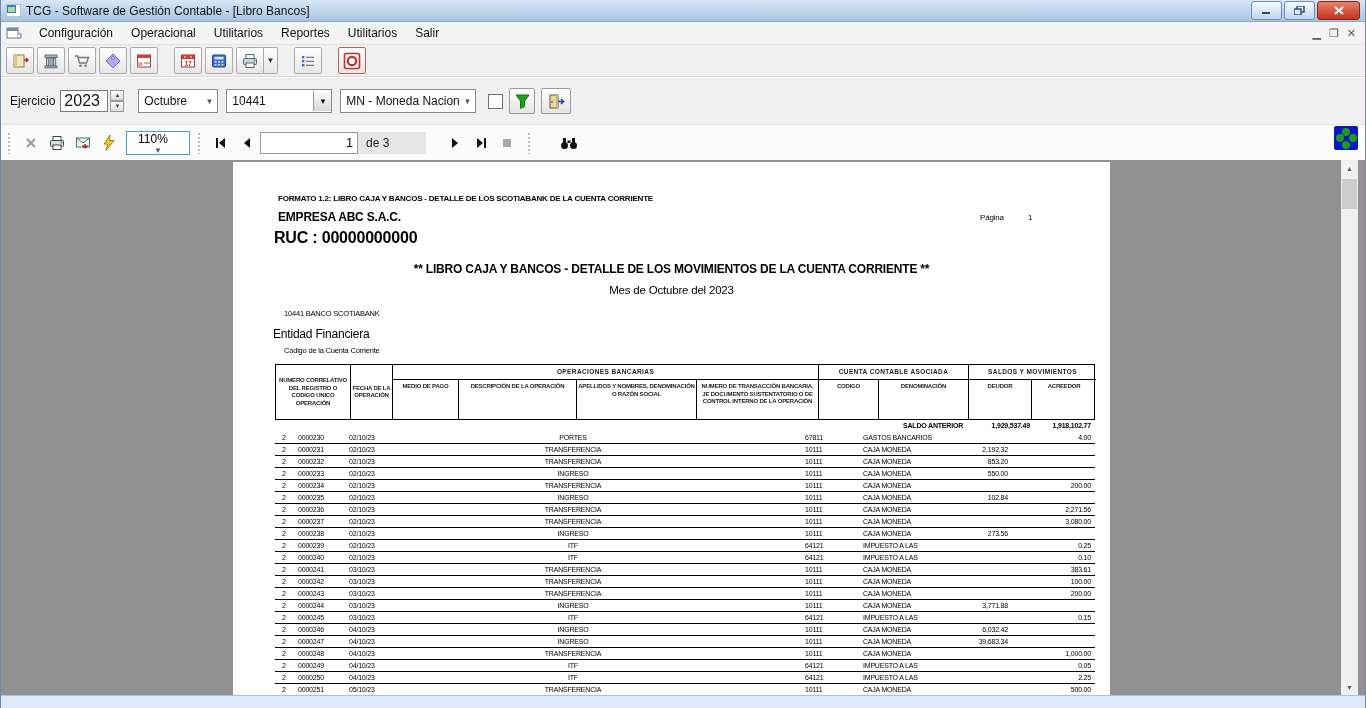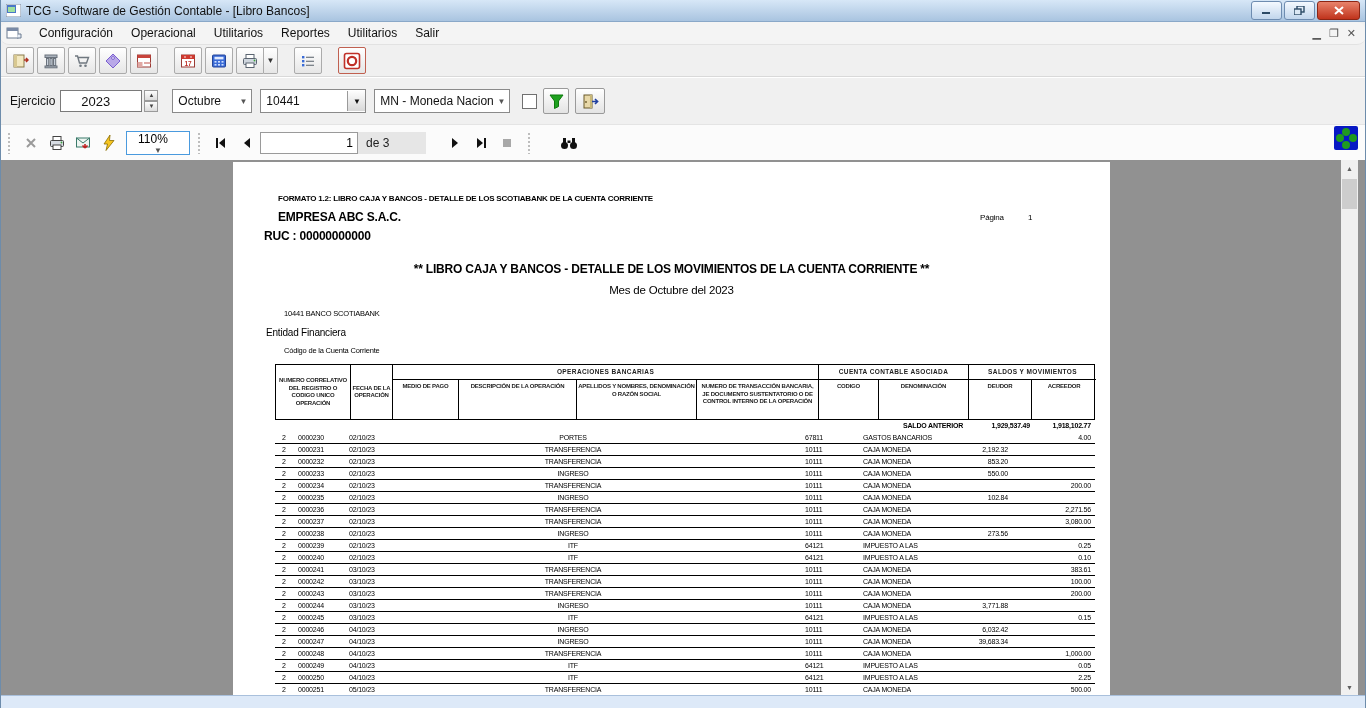--- a/index.html
+++ b/index.html
@@ -36,21 +36,21 @@
   .tb-gap{width:10px;}
   .drop-arrow{width:13px;height:25px;border:1px solid #ababab;border-left:none;border-radius:0 2px 2px 0;
     background:linear-gradient(#ffffff,#e6e6e6);display:flex;align-items:center;justify-content:center;
     font-size:8px;color:#333;}
   
   .filterbar{left:0;top:77px;right:0;height:46px;background:#f0f0f0;
     border-top:1px solid #ffffff;border-bottom:1px solid #cfcfcf;
     display:flex;align-items:center;font-size:12px;color:#111;}
   .f-label{margin-left:10px;margin-right:5px;}
   .spinbox{width:40px;height:20px;border:1px solid #7a7a7a;background:#fff;
-    font-size:13px;padding:0 20px;display:flex;align-items:center;}
+    font-size:16px;padding:0 3px;display:flex;align-items:center;}
   .spinner{width:14px;height:22px;display:flex;flex-direction:column;margin-left:2px;}
   .spinner div{flex:1;border:1px solid #9a9a9a;background:linear-gradient(#fdfdfd,#dcdcdc);
     font-size:6px;line-height:8px;text-align:center;color:#444;}
   .combo{height:22px;border:1px solid #8a8a8a;background:#fff;display:flex;align-items:center;
     font-size:12px;}
   .combo .val{padding:0 5px;flex:1;white-space:nowrap;overflow:hidden;}
   .combo .chev{width:16px;text-align:center;color:#555;font-size:8px;}
   .combo .blkarrow{width:17px;height:20px;background:linear-gradient(#fdfdfd,#d8d8d8);
     border-left:1px solid #9a9a9a;display:flex;align-items:center;justify-content:center;font-size:8px;color:#111;}
   .chk{width:13px;height:13px;border:1px solid #707070;background:#fff;margin-left:12px;}
@@ -375,25 +375,25 @@
       <i style="left:8px;top:14.5px;"></i>
   </div>
 </div>
 
 <div class="abs report-area">
   <div class="page">
     <div class="t" style="left:45px;top:32px;font-size:8px;font-weight:bold;">FORMATO 1.2: LIBRO CAJA Y BANCOS - DETALLE DE LOS SCOTIABANK DE LA CUENTA CORRIENTE</div>
     <div class="t" style="left:45px;top:48px;font-size:12px;font-weight:bold;">EMPRESA ABC S.A.C.</div>
     <div class="t" style="left:747px;top:51px;font-size:8px;">Página</div>
     <div class="t" style="left:795px;top:51px;font-size:8px;">1</div>
-    <div class="t" style="left:31px;top:67px;font-size:12px;font-weight:bold;">RUC : 00000000000</div>
+    <div class="t" style="left:41px;top:67px;font-size:16px;font-weight:bold;">RUC : 00000000000</div>
     <div class="t" style="left:0;top:100px;width:877px;text-align:center;font-size:12px;font-weight:bold;">** LIBRO CAJA Y BANCOS - DETALLE DE LOS MOVIMIENTOS DE LA CUENTA CORRIENTE **</div>
     <div class="t" style="left:0;top:122px;width:877px;text-align:center;font-size:11.5px;">Mes de Octubre del 2023</div>
     <div class="t" style="left:51px;top:147px;font-size:7.5px;">10441 BANCO SCOTIABANK</div>
-    <div class="t" style="left:33px;top:165px;font-size:10px;">Entidad Financiera</div>
+    <div class="t" style="left:40px;top:165px;font-size:12px;">Entidad Financiera</div>
     <div class="t" style="left:51px;top:184px;font-size:7.5px;">Código de la Cuenta Corriente</div>
 
     <div class="rtable">
       <div class="thead">
         <div class="hc-corr">NUMERO CORRELATIVO DEL REGISTRO O CODIGO UNICO OPERACIÓN</div>
         <div class="hc-fecha">FECHA DE LA OPERACIÓN</div>
         <div class="hg-oper">OPERACIONES BANCARIAS</div>
         <div class="hg-cuenta">CUENTA CONTABLE ASOCIADA</div>
         <div class="hg-saldos">SALDOS Y MOVIMIENTOS</div>
         <div class="h2 bl" style="grid-column:3;">MEDIO DE PAGO</div>

